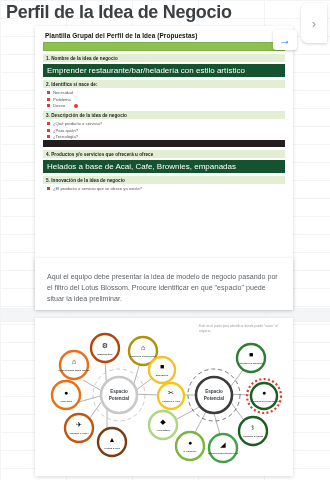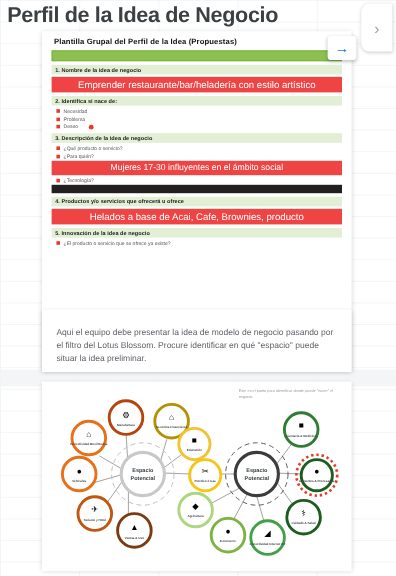--- a/index.html
+++ b/index.html
@@ -57,22 +57,22 @@
     height:9px; background:#8cc152; margin:0 0 3px 0;
     border:1px solid #7cb342;
   }
   .sec-head{
     background:#e2efd5; color:#222;
     font-size:4.6px; font-weight:bold;
     padding:1.5px 3px; margin:3px 0 2px 0;
     letter-spacing:.05px;
   }
   .answer{
-    background:#ef4444; color:#fff;
-    font-size:8px; text-align:center;
+    background:#14532d; color:#fff;
+    font-size:8px; text-align:left;
     padding:2px 4px; line-height:1.15;
     margin:1px 0 2px 0;
   }
   .answer.sm{ font-size:7.2px; }
   .bullet-row{
     display:flex; align-items:center; gap:3px;
     margin:1.5px 0 1px 4px;
   }
   .bullet-sq{
     width:3px; height:3px; background:#e8392a; flex:none;
@@ -149,29 +149,28 @@
 
     <div class="sec-head">3. Descripción de la idea de negocio</div>
     <div class="bullet-row">
       <span class="bullet-sq"></span>
       <span class="bullet-tx">¿Qué producto o servicio?</span>
     </div>
     <div class="bullet-row">
       <span class="bullet-sq"></span>
       <span class="bullet-tx">¿Para quién?</span>
     </div>
-    <div class="answer sm">Mujeres 17-30 influyentes en el ámbito social</div>
     <div class="bullet-row">
       <span class="bullet-sq"></span>
       <span class="bullet-tx">¿Tecnología?</span>
     </div>
     <div class="thin-black"></div>
 
     <div class="sec-head">4. Productos y/o servicios que ofrecerá u ofrece</div>
-    <div class="answer">Helados a base de Acai, Cafe, Brownies, producto</div>
+    <div class="answer">Helados a base de Acai, Cafe, Brownies, empanadas</div>
 
     <div class="sec-head">5. Innovación de la idea de negocio</div>
     <div class="bullet-row">
       <span class="bullet-sq"></span>
       <span class="bullet-tx">¿El producto o servicio que se ofrece ya existe?</span>
     </div>
   </div>
 </div>
 
 <div class="slide slide-note">

